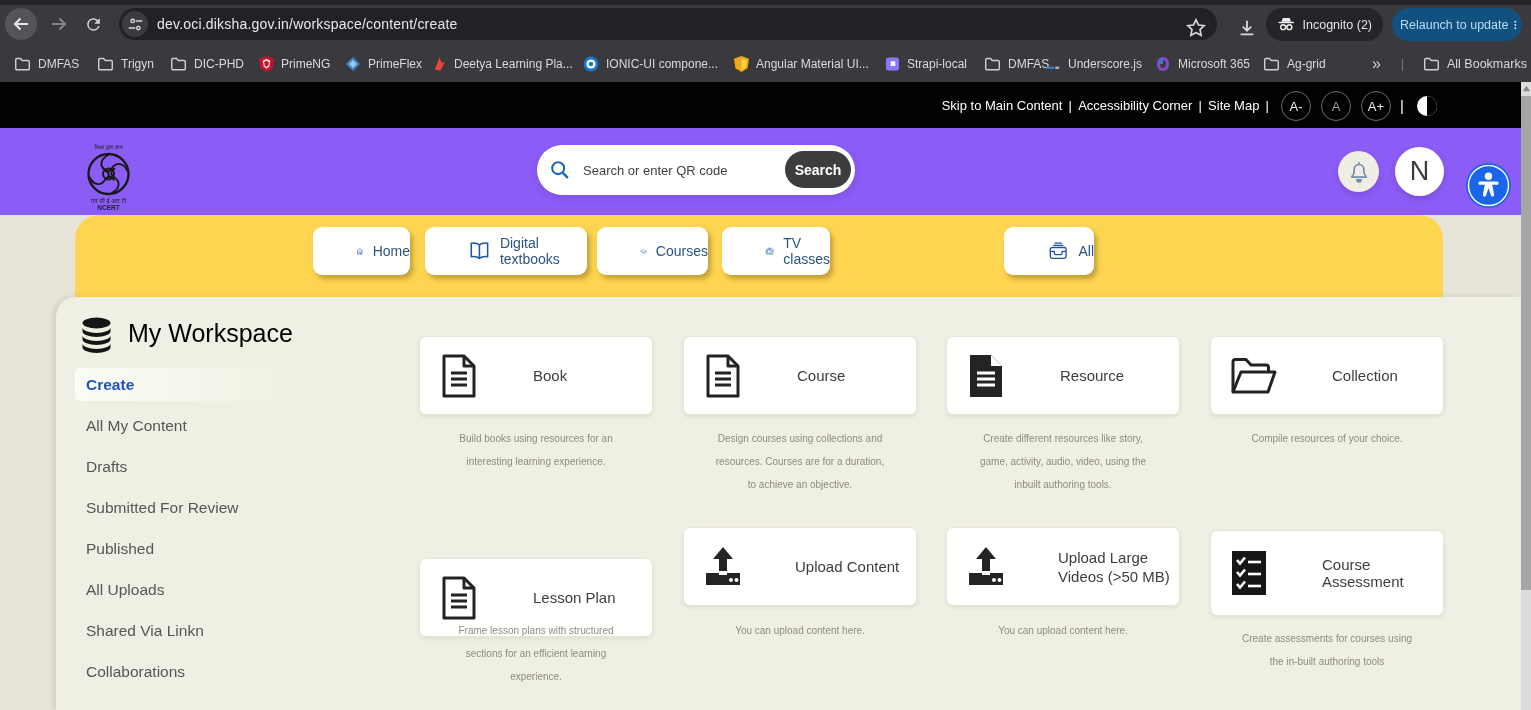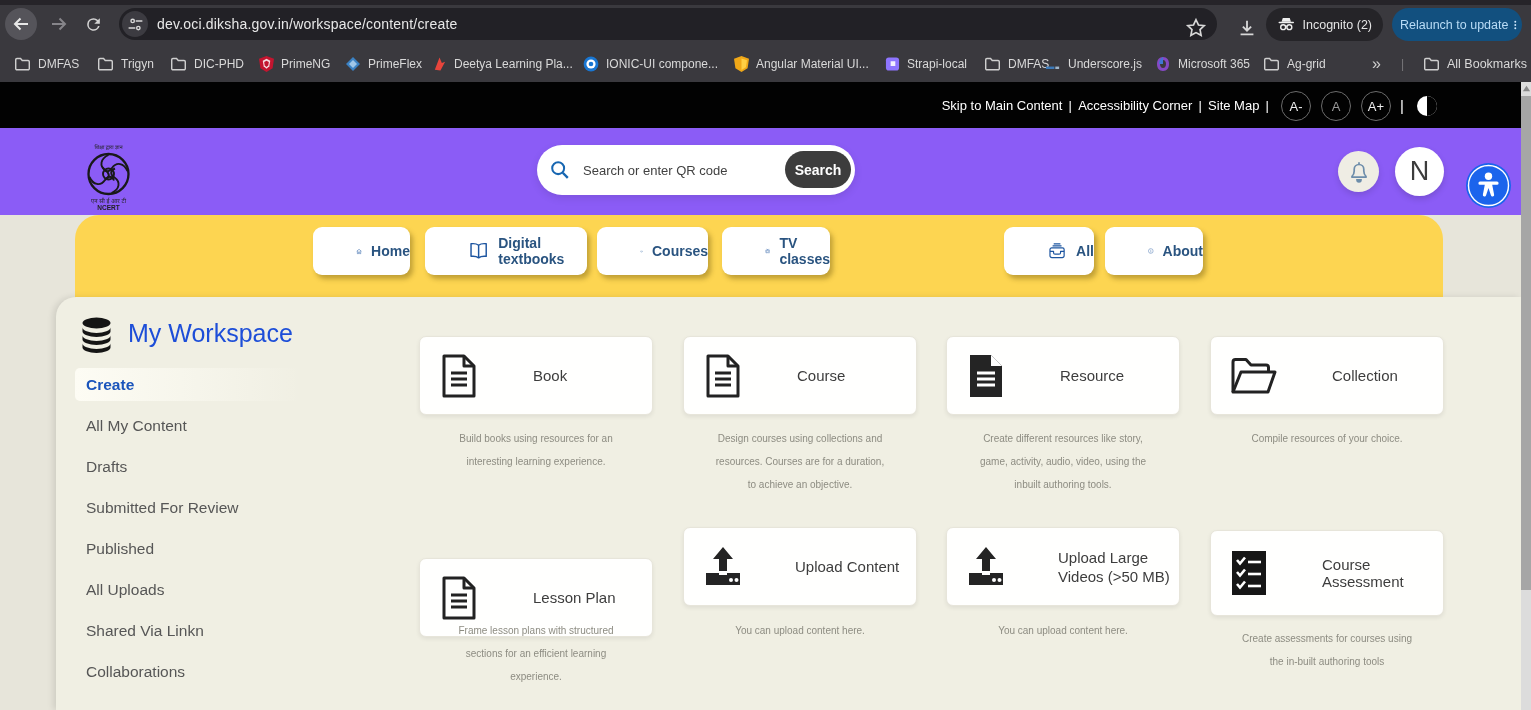--- a/index.html
+++ b/index.html
@@ -33,25 +33,25 @@
 #header > * { z-index:5; }
 #searchwrap { position:absolute; left:537px; top:17px; width:318px; height:50px; background:#fff; border-radius:25px; box-shadow:0 3px 8px rgba(0,0,0,0.10); display:flex; align-items:center; }
 #searchwrap .ph { color:#414141; font-size:13px; margin-left:12px; }
 #searchbtn { position:absolute; right:4px; top:6px; width:66px; height:37px; background:#3d3d3d; color:#fff; border-radius:19px; font-size:14px; font-weight:bold; display:flex; align-items:center; justify-content:center; }
 #bellc { position:absolute; left:1338px; top:23px; width:41px; height:41px; background:#efede4; border-radius:50%; box-shadow:0 3px 6px rgba(0,0,0,0.12); display:flex; align-items:center; justify-content:center; }
 #avatar { position:absolute; left:1395px; top:19px; width:49px; height:49px; background:#fff; border-radius:50%; box-shadow:0 3px 6px rgba(0,0,0,0.15); display:flex; align-items:center; justify-content:center; color:#3c3c3c; font-size:27px; }
 #a11y { position:absolute; left:1466px; top:163px; width:45px; height:45px; background:#1b64ec; border-radius:50%; display:flex; align-items:center; justify-content:center; z-index:60; }
 
 
 #yellow { position:absolute; left:75px; top:215px; width:1368px; height:83px; background:#fdd551; border-radius:24px 24px 0 0; }
-.ynav { position:absolute; top:12px; height:48px; background:#fff; border-radius:9px; box-shadow:3px 4px 5px rgba(120,95,20,0.45); display:flex; align-items:center; justify-content:center; gap:9px; color:#2a5480; font-size:14px; font-weight:bold;padding-left:43px; }
+.ynav { position:absolute; top:12px; height:48px; background:#fff; border-radius:9px; box-shadow:3px 4px 5px rgba(120,95,20,0.45); display:flex; align-items:center; justify-content:center; gap:9px; color:#2a5480; font-size:14px; font-weight:normal;padding-left:43px; }
 
 
 #panel { position:absolute; left:56px; top:297px; width:1465px; height:413px; background:#f0efe3; border-radius:20px 0 0 0; box-shadow:-3px 0 6px rgba(0,0,0,0.10); }
-#mwtitle { position:absolute; left:128px; top:319px; font-size:25px; color:#1d4ed8; }
+#mwtitle { position:absolute; left:128px; top:319px; font-size:25px; color:#000000; }
 .sideitem { position:absolute; left:86px; font-size:15.5px; color:#565656; }
 #createhl { position:absolute; left:75px; top:368px; width:228px; height:33px; border-radius:5px; background:linear-gradient(90deg,#fdfcf4, rgba(253,252,244,0)); }
 .card { position:absolute; width:234px; height:79px; background:#fffffe; border:1px solid #e7e5da; border-radius:7px; box-shadow:0 2px 4px rgba(0,0,0,0.07); display:flex; align-items:center; }
 .card .lbl { font-size:15px; color:#3d3d3d;margin-left:36px; }
 .desc { position:absolute; width:280px; text-align:center; font-size:10px; color:#8d8c82; line-height:23px; }
 
 
 #sbar { position:absolute; left:1521px; top:82px; width:10px; height:628px; background:#dcdcdc; }
 #sthumb { position:absolute; left:1521px; top:96px; width:10px; height:494px; background:#a6a6a6; }
 </style>
@@ -298,28 +298,20 @@
       <span>TV classes</span>
     </div>
     <div class="ynav" style="left:929px;width:90px">
       <svg width="27" height="26" viewBox="0 0 27 26" fill="none" stroke="#1d55a0" stroke-width="1.6">
         <path d="M9 3.5 h9 M7.5 6.2 h12"></path>
         <path d="M4 11 a2.2 2.2 0 0 1 2.2-2.2 h14.6 a2.2 2.2 0 0 1 2.2 2.2 v8.3 a2.5 2.5 0 0 1 -2.5 2.5 h-14 a2.5 2.5 0 0 1 -2.5 -2.5 z" stroke-linejoin="round"></path>
         <path d="M4 13.5 h4.8 v1.8 a2 2 0 0 0 2 2 h5.4 a2 2 0 0 0 2-2 v-1.8 H23" stroke-linejoin="round"></path>
       </svg>
       <span>All</span>
     </div>
-    <div class="ynav" style="left:1030px;width:98px">
-      <svg width="26" height="26" viewBox="0 0 26 26" fill="none" stroke="#1d55a0" stroke-width="1.8">
-        <circle cx="13" cy="13" r="11"></circle>
-        <path d="M13 12 v6" stroke-linecap="round"></path>
-        <circle cx="13" cy="8" r="1.3" fill="#1d55a0" stroke="none"></circle>
-      </svg>
-      <span>About</span>
-    </div>
   </div>
 
 <div id="panel"></div>
 
 <svg class="abs" style="left:80px;top:317px" width="33" height="37" viewBox="0 0 33 37">
   <ellipse cx="16.5" cy="6" rx="14" ry="5.4" fill="#151515"></ellipse>
   <path d="M2.5 10.5 a14 5.4 0 0 0 28 0 v4 a14 5.4 0 0 1 -28 0 z" fill="#151515"></path>
   <path d="M2.5 18.5 a14 5.4 0 0 0 28 0 v4 a14 5.4 0 0 1 -28 0 z" fill="#151515"></path>
   <path d="M2.5 26.5 a14 5.4 0 0 0 28 0 v4 a14 5.4 0 0 1 -28 0 z" fill="#151515"></path>
 </svg>

